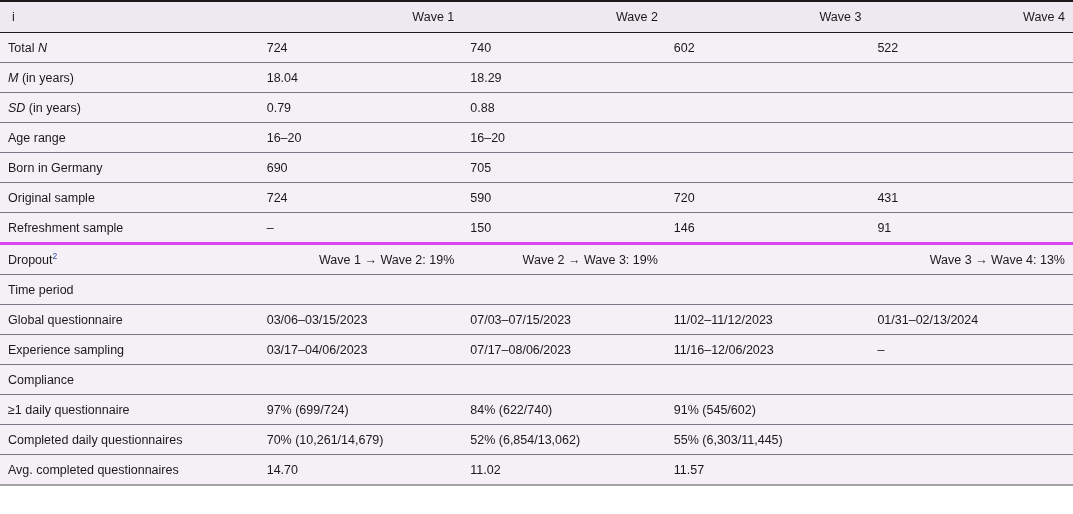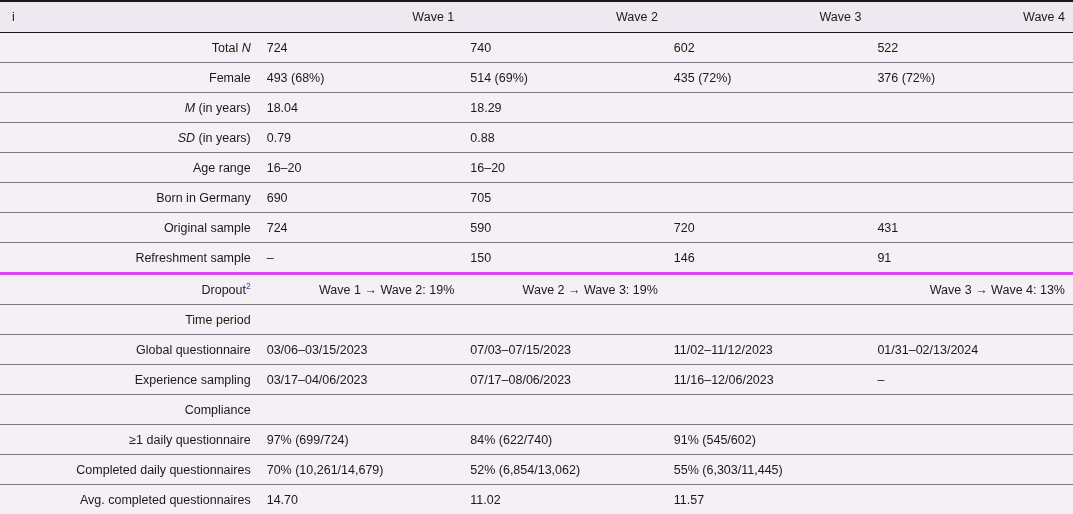--- a/index.html
+++ b/index.html
@@ -44,24 +44,24 @@
     vertical-align: middle;
     border-bottom: 1px solid #9b93a1;
   }
   .stat-table tr.body-row td {
     border-bottom: 1px solid #7d7585;
   }
   .stat-table tr.section-start td {
     border-top: 3px solid #d946ef;
   }
   .stat-table tr.last-row td {
-    border-bottom: 2px solid #c2410c;
+    border-bottom: 2px solid #a3a3a3;
   }
   .lbl {
-    text-align: right;
+    text-align: left;
     padding-left: 12px;
     white-space: nowrap;
   }
   .val {
     text-align: left;
     white-space: nowrap;
   }
   .hdr {
     text-align: right;
     font-weight: normal;
@@ -104,27 +104,20 @@
       </tr>
 
       <tr class="body-row">
         <td class="lbl">Total <span class="ital">N</span></td>
         <td class="val">724</td>
         <td class="val">740</td>
         <td class="val">602</td>
         <td class="val">522</td>
       </tr>
 
-      <tr class="body-row">
-        <td class="lbl">Female</td>
-        <td class="val">493 (68%)</td>
-        <td class="val">514 (69%)</td>
-        <td class="val">435 (72%)</td>
-        <td class="val">376 (72%)</td>
-      </tr>
 
       <tr class="body-row">
         <td class="lbl"><span class="ital">M</span> (in years)</td>
         <td class="val">18.04</td>
         <td class="val">18.29</td>
         <td class="val"></td>
         <td class="val"></td>
       </tr>
 
       <tr class="body-row">

